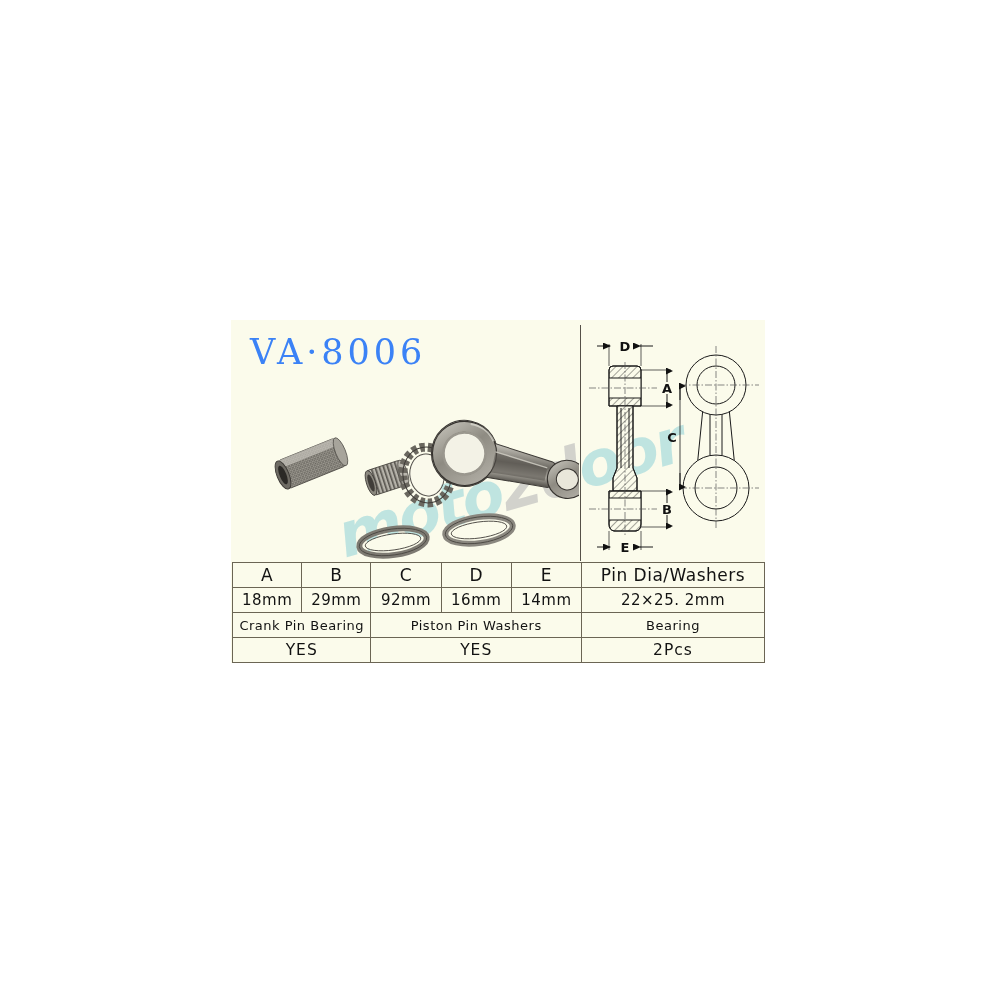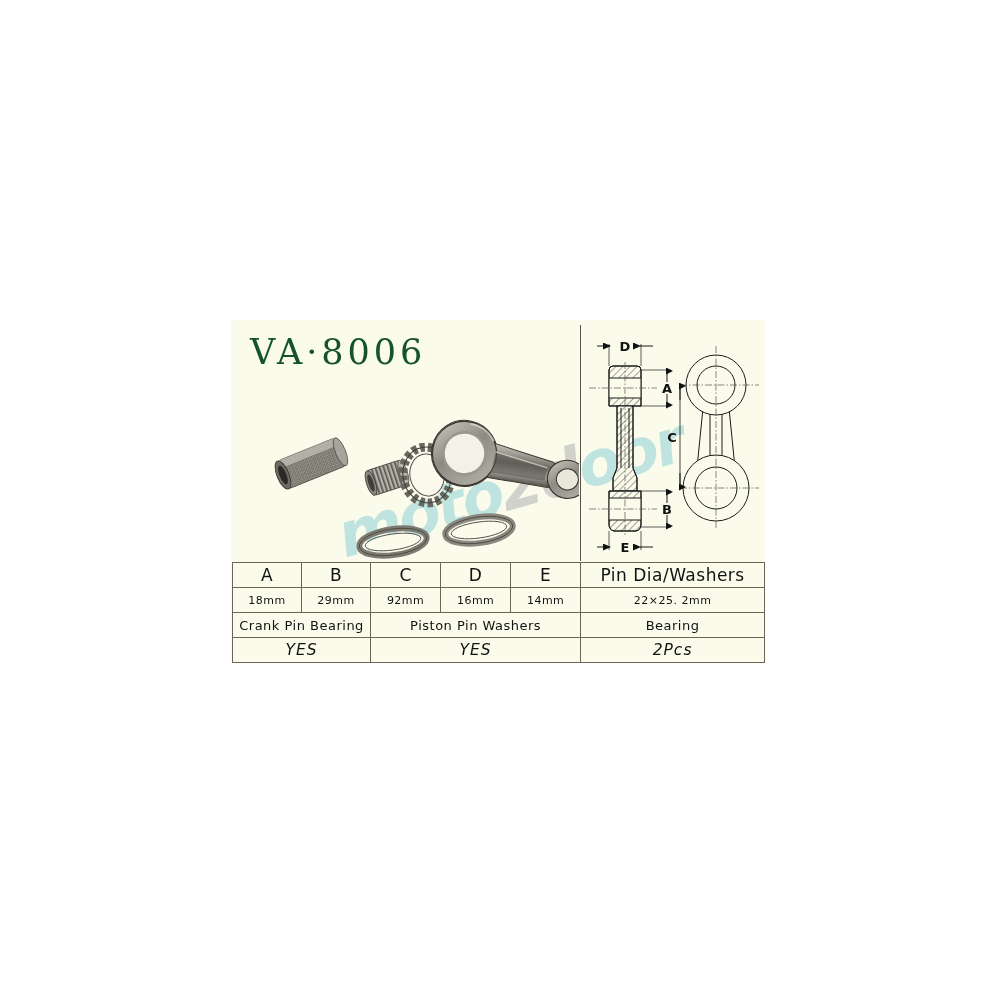--- a/index.html
+++ b/index.html
@@ -53,21 +53,21 @@
   #watermark .wm-b { color: #d2d2cc; }
 
   
   #title {
     position: absolute;
     left: 19px;
     top: 12px;
     font-family: "DejaVu Serif", serif;
     font-size: 35px;
     letter-spacing: 4px;
-    color: #14532d;
+    color: #3b82f6;
     z-index: 10;
   }
 
   
   #photo-area {
     position: absolute;
     left: 0px;
     top: 60px;
     width: 348px;
     height: 180px;
@@ -109,23 +109,23 @@
   }
   #spec-table td {
     border: 1px solid #6b6554;
     text-align: center;
     color: #121212;
     padding: 0;
     background: transparent;
   }
   #spec-table tr { height: 25px; }
   .r-head td { font-size: 17px; letter-spacing: 0.5px; }
-  .r-val td  { font-size: 11px; letter-spacing: 0.5px; }
+  .r-val td  { font-size: 15px; letter-spacing: 0.5px; }
   .r-lbl td  { font-size: 13px; letter-spacing: 0.5px; }
-  .r-yes td  { font-size: 15.5px; letter-spacing: 1px; font-style: italic; }
+  .r-yes td  { font-size: 15.5px; letter-spacing: 1px; }
   .pin-head { font-size: 17px !important; }
 </style>
 </head>
 <body>
 
 <div id="card">
 
   <div id="watermark">
     <div class="wm-text">
       <span class="wm-a">moto</span><span class="wm-b">2d</span><span class="wm-a">oor</span>

